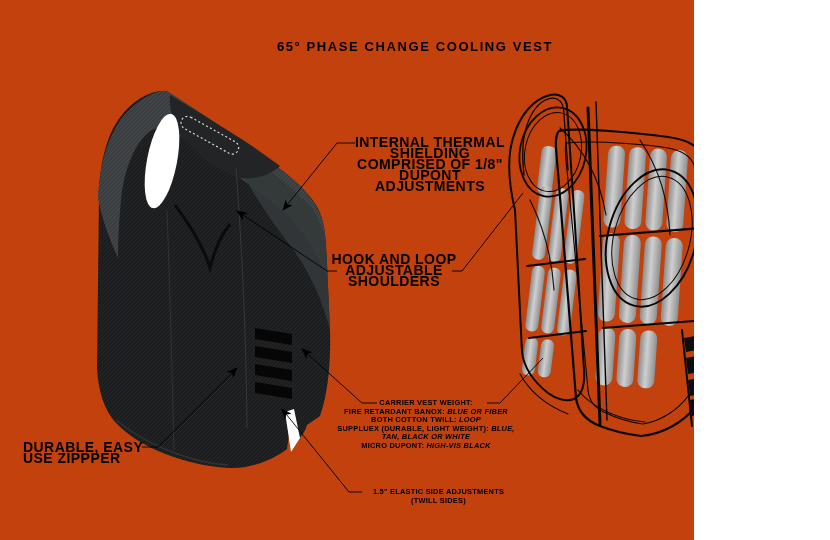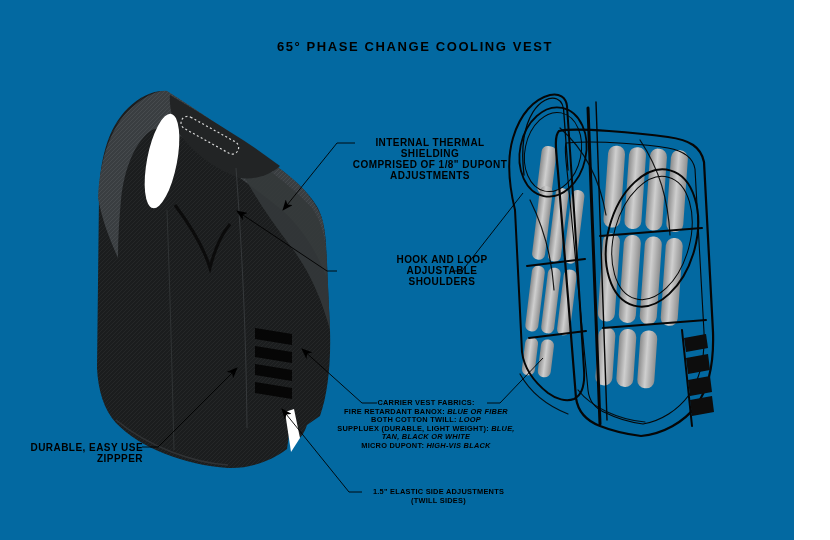--- a/index.html
+++ b/index.html
@@ -1,28 +1,28 @@
 <!DOCTYPE html>
 <html><head>
 <meta charset="utf-8">
 <style>
   html,body{margin:0;padding:0;background:#ffffff;}
   #page{
-    position:relative;width:794px;height:540px;background:#0369a1;overflow:hidden;
+    position:relative;width:694px;height:540px;background:#c2410c;overflow:hidden;
     font-family:"Liberation Sans","DejaVu Sans",sans-serif;color:#000;
   }
   #title{
     position:absolute;top:39px;left:0;width:830px;text-align:center;
     font-size:13px;font-weight:bold;letter-spacing:1.6px;
   }
   svg{position:absolute;top:0;left:0;}
   .callout{position:absolute;text-align:center;font-weight:bold;
-    font-size:10px;line-height:11px;letter-spacing:0.45px;}
+    font-size:14px;line-height:11px;letter-spacing:0.45px;}
   .callout.small{font-size:7.4px;line-height:8.6px;letter-spacing:0.25px;}
-  .callout.left{text-align:right;}
+  .callout.left{text-align:left;}
   .ital{font-style:italic;}
 </style>
 </head>
 <body>
 
 <div id="page">
 
   <div id="title">65° PHASE CHANGE COOLING VEST</div>
 
   <svg width="830" height="540" viewBox="0 0 830 540">
@@ -207,27 +207,27 @@
       <path d="M 362,492 L 349,492 L 282,409" marker-end="url(#arw)"></path>
     </g>
   </svg>
 
   <div class="callout" style="left:350px;top:137px;width:160px;">
     <div>INTERNAL THERMAL SHIELDING</div>
     <div>COMPRISED OF 1/8" DUPONT</div>
     <div>ADJUSTMENTS</div>
   </div>
 
-  <div class="callout" style="left:328px;top:254px;width:132px;margin-left:48px;">
+  <div class="callout" style="left:328px;top:254px;width:132px;">
     <div>HOOK AND LOOP</div>
     <div>ADJUSTABLE SHOULDERS</div>
   </div>
 
   <div class="callout small" style="left:330px;top:399px;width:192px;">
-    <div>CARRIER VEST FABRICS:</div>
+    <div>CARRIER VEST WEIGHT:</div>
     <div><span>FIRE RETARDANT BANOX: </span><span class="ital">BLUE OR FIBER</span></div>
     <div><span>BOTH COTTON TWILL: </span><span class="ital">LOOP</span></div>
     <div><span>SUPPLUEX (DURABLE, LIGHT WEIGHT): </span><span class="ital">BLUE,</span></div>
     <div><span></span><span class="ital">TAN, BLACK OR WHITE</span></div>
     <div><span>MICRO DUPONT: </span><span class="ital">HIGH-VIS BLACK</span></div>
   </div>
 
   <div class="callout left" style="left:23px;top:442px;width:120px;">
     <div>DURABLE, EASY USE ZIPPPER</div>
   </div>

